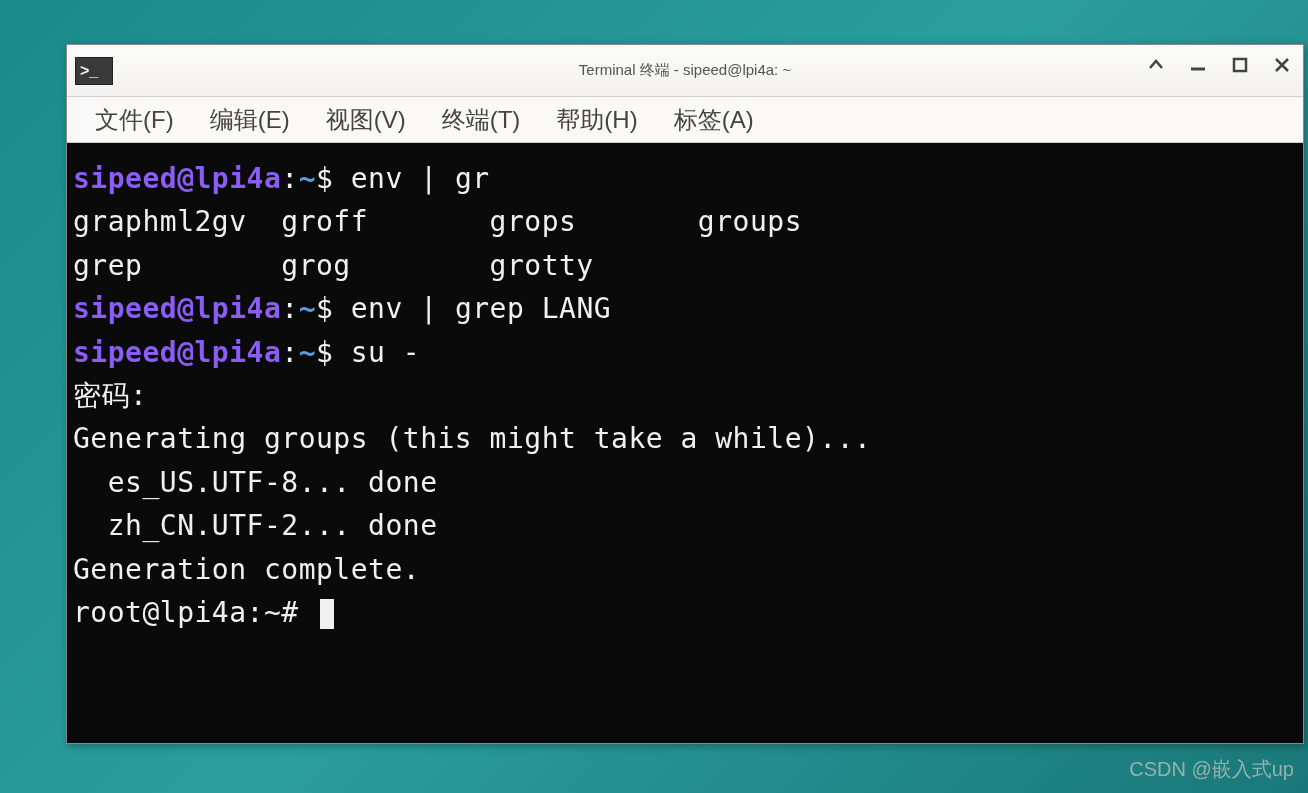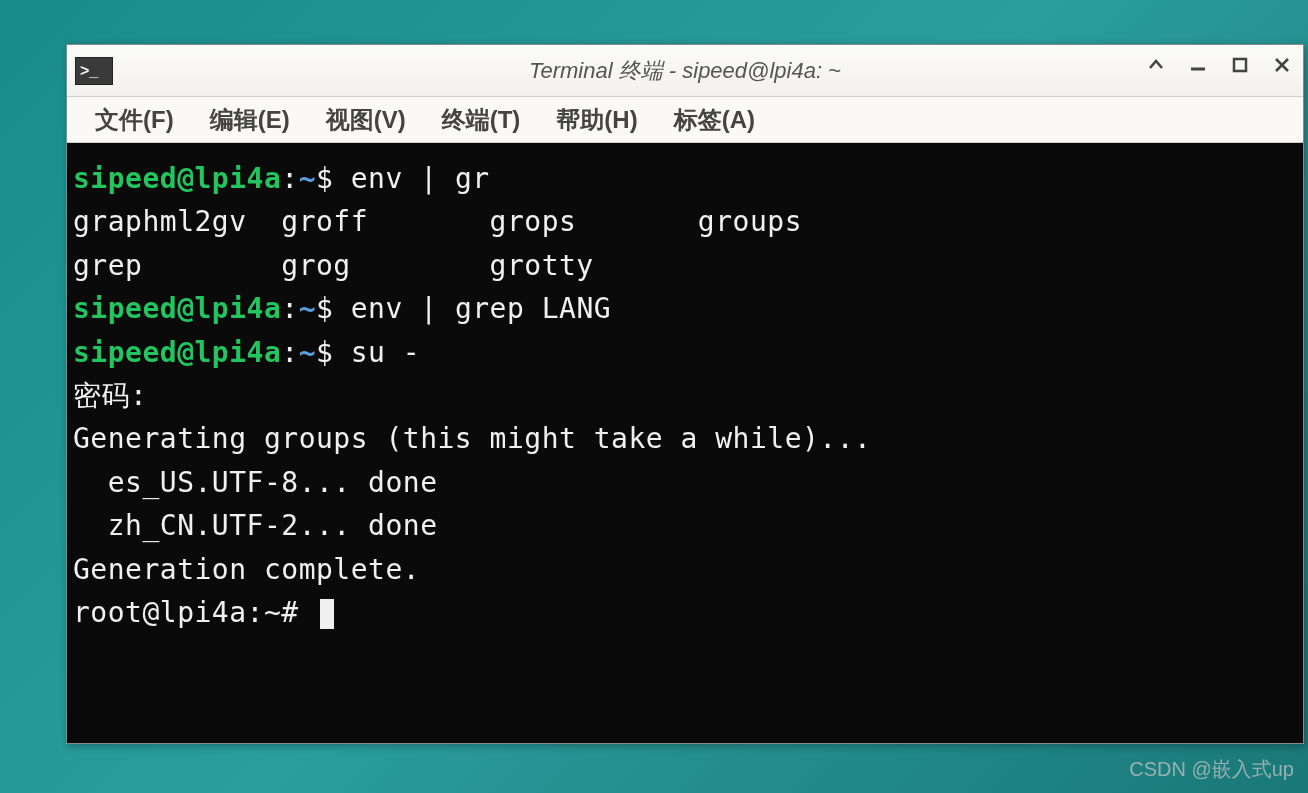--- a/index.html
+++ b/index.html
@@ -41,24 +41,23 @@
   }
   .title-icon-inner {
     color: #eee;
     font-size: 16px;
     font-weight: bold;
   }
   .title-text {
     position: absolute;
     left: 50%;
     transform: translateX(-50%);
-    font-size: 22px;
+    font-size: 15px;
     color: #555;
     font-weight: normal;
-    font-style: italic;
   }
   .window-controls {
     position: absolute;
     right: 6px;
     top: 8px;
     display: flex;
     gap: 12px;
   }
   .win-btn {
     width: 30px;
@@ -71,40 +70,39 @@
     font-size: 20px;
   }
   .menubar {
     height: 46px;
     background: #faf9f7;
     border-bottom: 1px solid #ccc;
     display: flex;
     align-items: center;
     padding-left: 10px;
     gap: 0;
-    font-weight: bold;
   }
   .menu-item {
     font-size: 24px;
     color: #444;
     padding: 6px 18px;
     cursor: pointer;
   }
   .terminal {
     background: #0a0a0a;
     padding: 14px 6px 60px 6px;
     font-family: "DejaVu Sans Mono", "Consolas", monospace;
     font-size: 28px;
     line-height: 1.55;
     color: #f0f0f0;
     min-height: 600px;
     letter-spacing: 0.5px;
   }
   .term-line { white-space: pre; }
-  .prompt-user { color: #22c55e; font-weight: bold; }
+  .prompt-user { color: #8b5cf6; font-weight: bold; }
   .prompt-path { color: #5a9ee0; font-weight: bold; }
   .prompt-white { color: #f0f0f0; }
   .cursor {
     display: inline-block;
     width: 14px;
     height: 30px;
     background: #f0f0f0;
     vertical-align: text-bottom;
     margin-left: 4px;
   }

